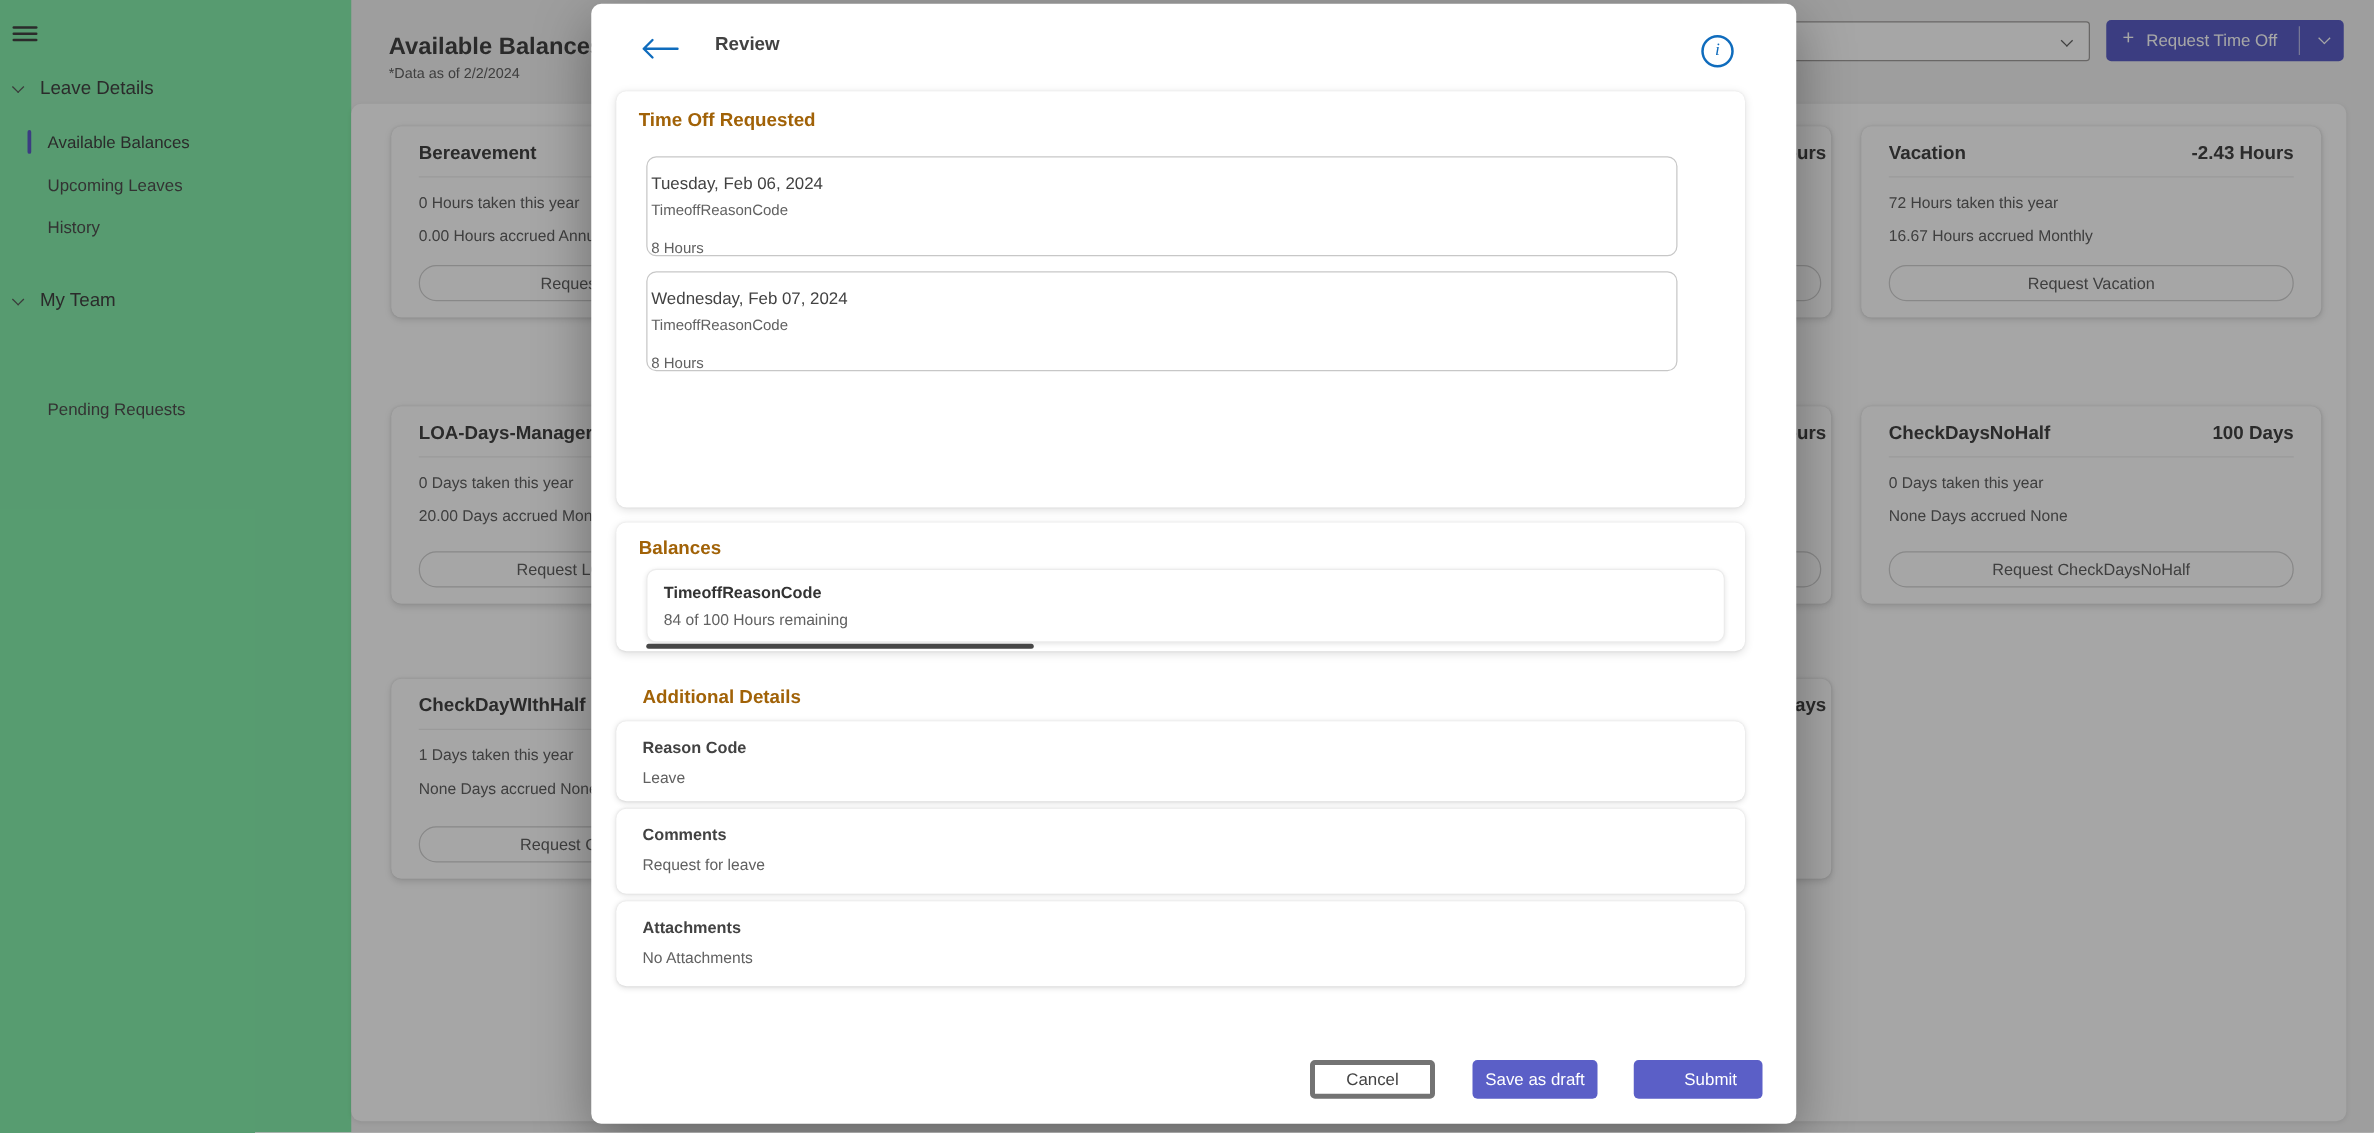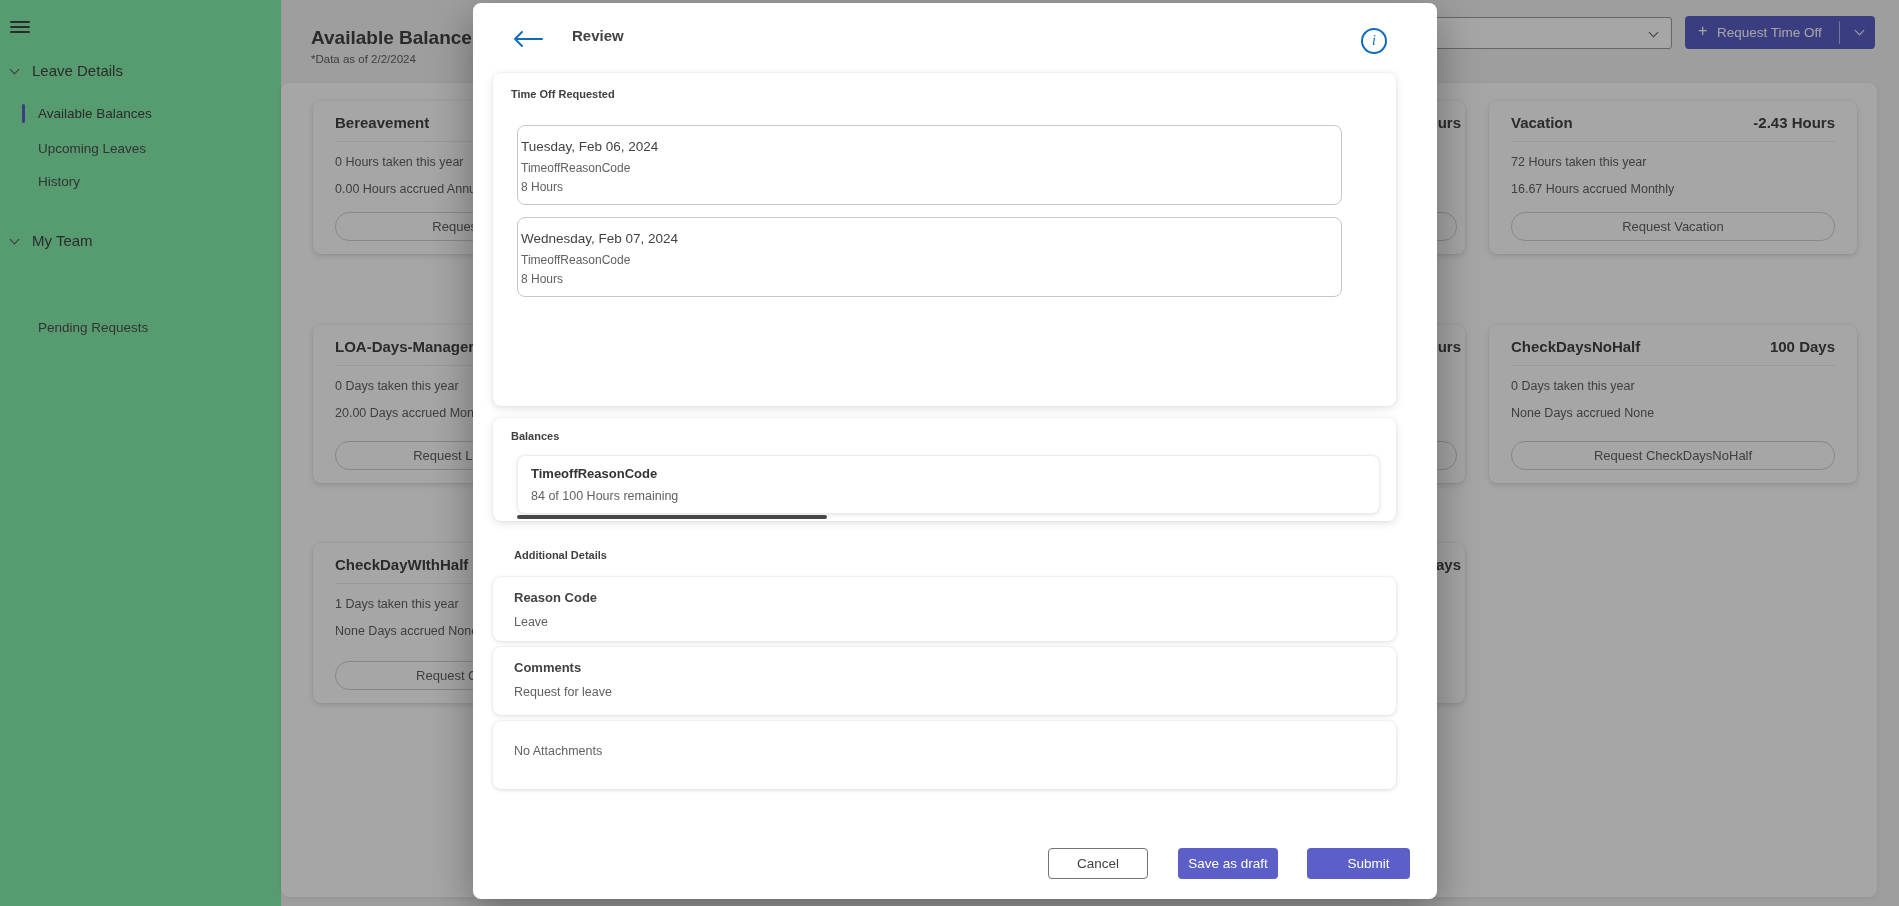--- a/index.html
+++ b/index.html
@@ -42,34 +42,34 @@
   .bcard.partial{padding:0;}
   .pvalue{position:absolute;right:4px;top:13px;font-size:15px;font-weight:bold;color:#424242;}
   .pbtn{position:absolute;left:22px;right:8px;bottom:13px;height:29px;border:1px solid #d1d1d1;border-radius:14px;background:#fff;}
   
   .dim{position:absolute;inset:0;background:var(--overlay);z-index:40;}
   .modal{position:absolute;left:473px;top:3px;width:964px;height:896px;background:#fff;border-radius:8px;z-index:60;box-shadow:0 14px 44px rgba(0,0,0,0.35);}
   .back-btn{position:absolute;left:38px;top:27px;width:34px;height:20px;background:none;border:none;cursor:pointer;padding:0;}
   .modal-title{position:absolute;left:99px;top:24px;font-size:15px;font-weight:bold;color:#424242;}
   .info-btn{position:absolute;left:888px;top:25px;width:26px;height:26px;border:2px solid var(--accent-blue);border-radius:50%;background:none;color:var(--accent-blue);font-size:14px;line-height:22px;text-align:center;cursor:pointer;font-family:"Liberation Serif","DejaVu Serif",serif;font-style:italic;}
   .mpanel{position:absolute;left:20px;width:903px;background:#fff;border-radius:8px;box-shadow:0 2px 8px rgba(0,0,0,0.13),0 0 2px rgba(0,0,0,0.07);}
-  .sec-heading{font-size:11px;font-weight:600;color:#404040;}
+  .sec-heading{font-size:15px;font-weight:600;color:#a16207;}
   .date-card{position:absolute;left:24px;width:825px;height:80px;border:1px solid #c7c7c7;border-radius:8px;background:#fff;padding:13px 3px;}
   .dc-date{font-size:13.5px;color:#424242;}
   .dc-sub{margin-top:7px;font-size:12px;color:#616161;}
-  .dc-sub2{margin-top:5px;font-size:12px;color:#616161;}
+  .dc-sub2{margin-top:16px;font-size:12px;color:#616161;}
   .bal-card{position:absolute;left:24px;top:37px;width:863px;height:59px;border:1px solid #ececec;border-radius:8px;background:#fff;box-shadow:0 1px 4px rgba(0,0,0,0.10);padding:10px 13px;}
   .bal-name{font-size:13px;font-weight:bold;color:#333;}
   .bal-rem{margin-top:8px;font-size:12.5px;color:#616161;}
   .hscroll-thumb{position:absolute;left:24px;top:97px;width:310px;height:4px;border-radius:2px;background:#474747;cursor:pointer;}
   .fcard{position:absolute;left:20px;width:903px;background:#fff;border-radius:8px;box-shadow:0 1px 5px rgba(0,0,0,0.13),0 0 2px rgba(0,0,0,0.07);padding:13px 21px;}
   .f-label{font-size:13px;font-weight:600;color:#424242;}
   .f-value{margin-top:10px;font-size:12.5px;color:#616161;}
   .act-btn{position:absolute;top:845px;height:31px;border-radius:4px;font-size:13.5px;font-family:inherit;cursor:pointer;}
-  .btn-secondary{background:#fff;border:1px solid #737373;color:#424242;}
+  .btn-secondary{background:#fff;border:4px solid #737373;color:#424242;}
   .btn-primary{background:var(--brand);border:none;color:#fff;}
 </style>
 </head>
 <body>
 
 <div class="page">
 
   <div class="sidebar">
     <div class="hamburger">
         <div></div>
@@ -202,20 +202,21 @@
     <div class="sec-heading" style="position:absolute;left:41px;top:546px;">Additional Details</div>
     <div class="fcard" style="top:574px;height:64px;">
       <div class="f-label">Reason Code</div>
       <div class="f-value">Leave</div>
     </div>
     <div class="fcard" style="top:644px;height:68px;">
       <div class="f-label">Comments</div>
       <div class="f-value">Request for leave</div>
     </div>
     <div class="fcard" style="top:718px;height:68px;">
+      <div class="f-label">Attachments</div>
       <div class="f-value">No Attachments</div>
     </div>
 
     <button class="act-btn btn-secondary" style="left:575px;width:100px;">Cancel</button>
     <button class="act-btn btn-primary" style="left:705px;width:100px;">Save as draft</button>
     <button class="act-btn btn-primary" style="left:834px;width:103px;padding-left:20px;">Submit</button>
   </div>
 
 </div>
 

